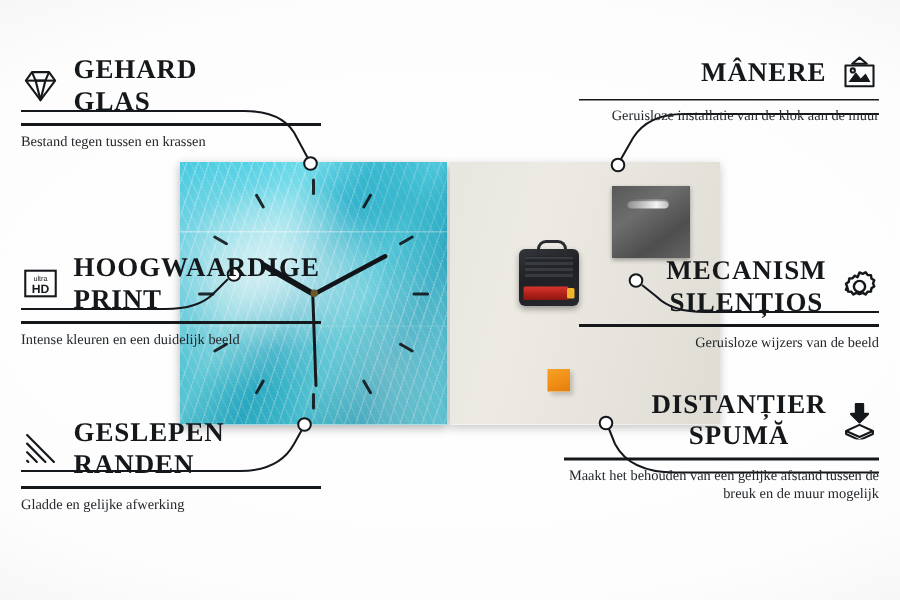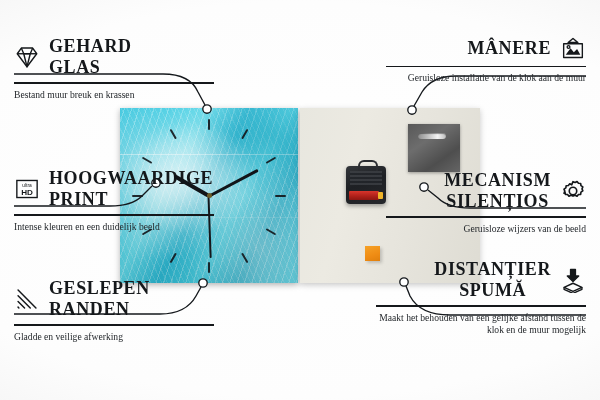--- a/index.html
+++ b/index.html
@@ -164,21 +164,21 @@
           <path d="M9 5 L12 12 L16 28 L20 12 L23 5"></path>
               <path d="M12 12 H20"></path>
             </g>
           </svg>
       </span>
       <span class="co-title">
         <span>GEHARD</span><br><span>GLAS</span>
       </span>
     </div>
     <div class="rule"></div>
-    <div class="co-desc">Bestand muur breuk en krassen</div>
+    <div class="co-desc">Bestand tegen tussen en krassen</div>
   </div>
 
   <div class="callout left" style="left:14px;top:168px;">
     <div class="co-head">
       <span class="ico">
         <svg viewBox="0 0 32 32">
           <rect x="3.5" y="5.5" width="25" height="21" fill="none" stroke="#15181b" stroke-width="1.7"></rect>
           <text x="16" y="14" font-family="Liberation Sans, sans-serif" font-size="6" text-anchor="middle" fill="#15181b">ultra</text>
           <text x="16" y="23.5" font-family="Liberation Sans, sans-serif" font-size="10" font-weight="bold" text-anchor="middle" fill="#15181b">HD</text>
         </svg>
@@ -201,21 +201,21 @@
               <path d="M5 19 L13 27"></path>
               <path d="M5 26 L6 27"></path>
             </g>
           </svg>
       </span>
       <span class="co-title">
         <span>GESLEPEN</span><br><span>RANDEN</span>
       </span>
     </div>
     <div class="rule"></div>
-    <div class="co-desc">Gladde en veilige afwerking</div>
+    <div class="co-desc">Gladde en gelijke afwerking</div>
   </div>
 
   <div class="callout right" style="left:386px;top:36px;">
     <div class="co-head">
       <span class="co-title">
         <span>MÂNERE</span><br>
       </span>
       <span class="ico">
         <svg viewBox="0 0 32 32">
             <g fill="none" stroke="#15181b" stroke-width="1.7" stroke-linejoin="round">
@@ -258,16 +258,16 @@
         <svg viewBox="0 0 32 32">
             <g fill="none" stroke="#15181b" stroke-width="1.7" stroke-linejoin="round">
           <path d="M13 3 h6 v8 h4 l-7 7 -7 -7 h4 z" fill="#15181b" stroke="#15181b"></path>
           <path d="M16 20 L5 25 L16 30 L27 25 Z"></path>
           <path d="M5 25 v2.5 L16 32.5 L27 27.5 V25"></path>
             </g>
           </svg>
       </span>
     </div>
     <div class="rule"></div>
-    <div class="co-desc">Maakt het behouden van een gelijke afstand tussen de klok en de muur mogelijk</div>
+    <div class="co-desc">Maakt het behouden van een gelijke afstand tussen de breuk en de muur mogelijk</div>
   </div>
 
 </div>
 
 </body></html>

